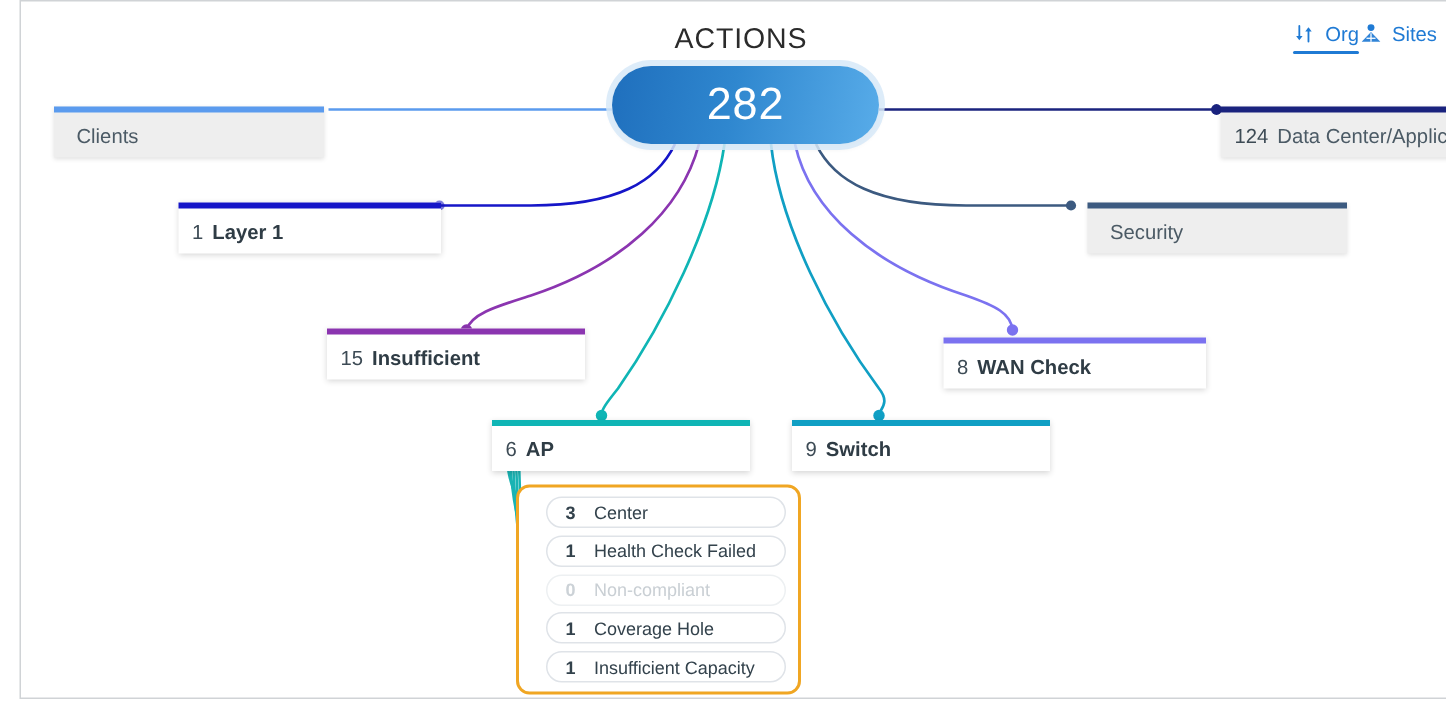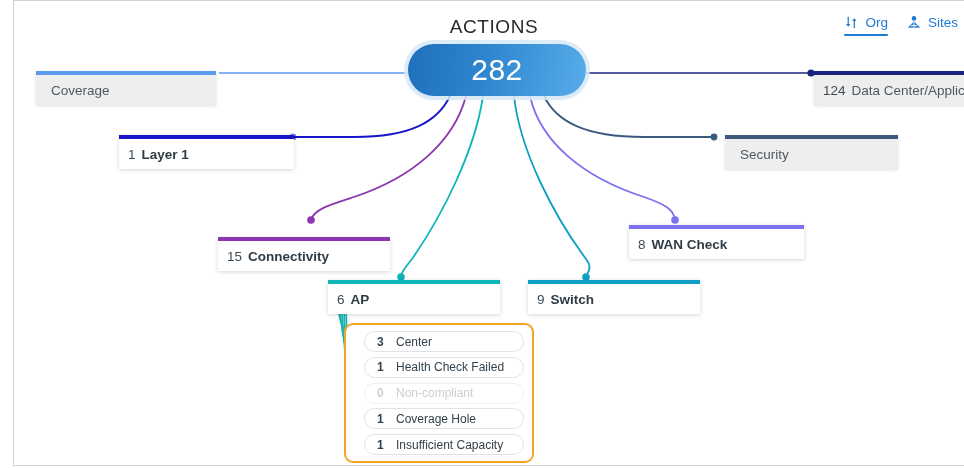--- a/index.html
+++ b/index.html
@@ -22,21 +22,21 @@
   
   .title{
     position:absolute;left:0;right:0;top:15px;
     text-align:center;
     font-size:19px;letter-spacing:.6px;
     color:#2b2b2b;
     font-weight:400;
   }
   .scope-tabs{
     position:absolute;right:16px;top:14px;
-    display:flex;align-items:flex-start;gap:18px;
+    display:flex;align-items:flex-start;gap:0;
   }
   .scope-tab{
     display:flex;align-items:center;gap:6px;
     color:#1f7ad4;font-size:13.5px;
     padding-bottom:6px;cursor:pointer;
     position:relative;
   }
   .scope-tab.active::after{
     content:"";position:absolute;left:0;right:0;bottom:0;
     height:2px;background:#1f7ad4;border-radius:2px;
@@ -175,21 +175,21 @@
   </svg>
 
   <div class="center-node">
     <span>282</span>
   </div>
 
   <div class="card muted" style="left:22px;top:70px;width:180px;">
     <span class="bar" style="background:#5b9bee"></span>
     <div class="body">
       <span class="cnt"></span>
-      <span class="lbl">Coverage</span>
+      <span class="lbl">Clients</span>
     </div>
   </div>
 
   <div class="card muted" style="left:800px;top:70px;width:180px;">
     <span class="bar" style="background:#1a237e"></span>
     <div class="body">
       <span class="cnt">124</span>
       <span class="lbl">Data Center/Applicati</span>
     </div>
   </div>
@@ -203,25 +203,25 @@
   </div>
 
   <div class="card muted" style="left:711px;top:134px;width:173px;">
     <span class="bar" style="background:#3c5a80"></span>
     <div class="body">
       <span class="cnt"></span>
       <span class="lbl">Security</span>
     </div>
   </div>
 
-  <div class="card" style="left:204px;top:236px;width:172px;">
+  <div class="card" style="left:204px;top:218px;width:172px;">
     <span class="bar" style="background:#8b35b0"></span>
     <div class="body">
       <span class="cnt">15</span>
-      <span class="lbl">Connectivity</span>
+      <span class="lbl">Insufficient</span>
     </div>
   </div>
 
   <div class="card" style="left:615px;top:224px;width:175px;">
     <span class="bar" style="background:#7b72f0"></span>
     <div class="body">
       <span class="cnt">8</span>
       <span class="lbl">WAN Check</span>
     </div>
   </div>

